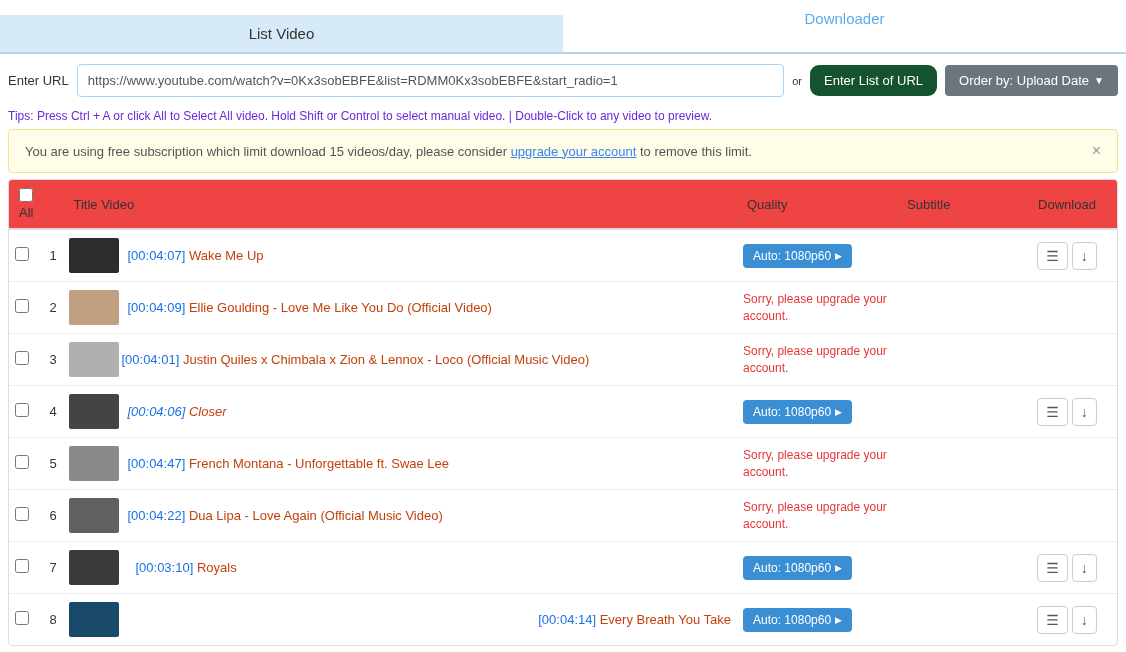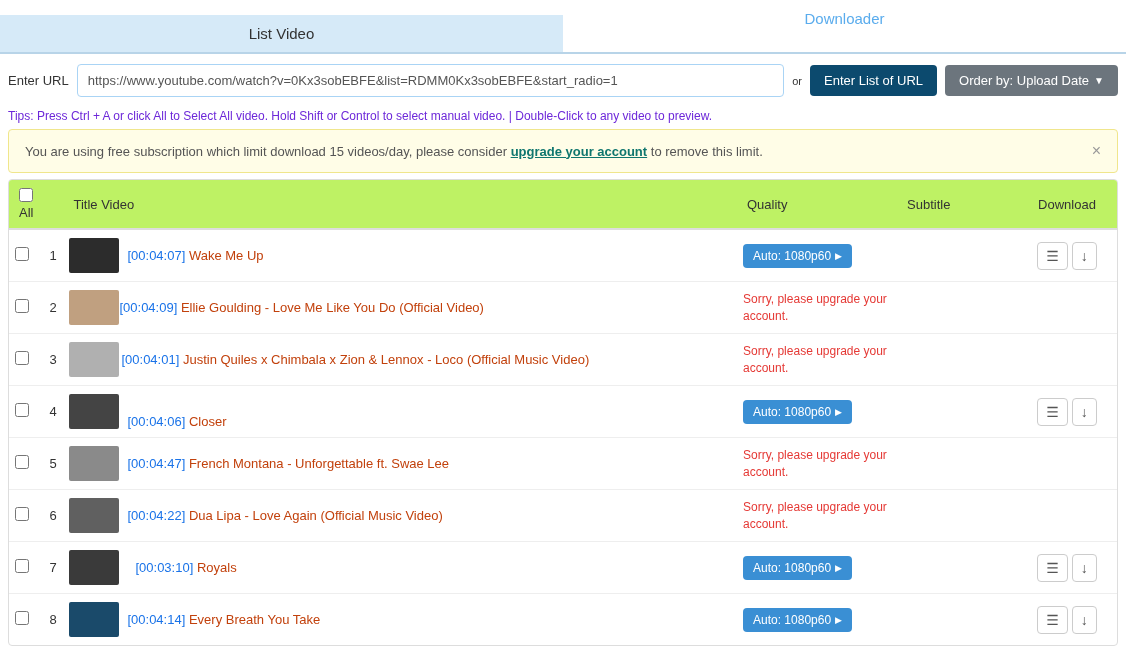--- a/index.html
+++ b/index.html
@@ -9,37 +9,37 @@
     .tabs { display: flex; border-bottom: 2px solid #b8d4e8; }
     .tab { padding: 10px 0; flex: 1; text-align: center; cursor: pointer; font-size: 15px; }
     .tab.active { background: #d6eaf8; color: #333; font-weight: normal; margin-top: 15px; }
     .tab.inactive { background: #fff; color: #5aaced; font-weight: normal; }
 
     
     .url-row { display: flex; align-items: center; padding: 10px 8px; gap: 8px; }
     .url-label { font-size: 13px; color: #333; white-space: nowrap; }
     .url-input { flex: 1; padding: 8px 10px; border: 1px solid #aad4f5; border-radius: 4px; font-size: 13px; color: #555; outline: none; }
     .or-label { color: #333; font-size: 11px; }
-    .btn-enter-list { background: #0c4a6e; color: #fff; border: none; border-radius: 4px; padding: 8px 14px; font-size: 13px; cursor: pointer; white-space: nowrap; }
+    .btn-enter-list { background: #14532d; color: #fff; border: none; border-radius: 9px; padding: 8px 14px; font-size: 13px; cursor: pointer; white-space: nowrap; }
     .btn-order { background: #6c757d; color: #fff; border: none; border-radius: 4px; padding: 8px 14px; font-size: 13px; cursor: pointer; white-space: nowrap; display: flex; align-items: center; gap: 5px; justify-content: flex-end; }
     .btn-order::after { content: '▼'; font-size: 10px; }
 
     
     .tips { font-size: 12px; color: #6d28d9; padding: 2px 8px 6px 8px; }
 
     
     .warning-banner { background: #fffde7; border: 1px solid #f0e68c; padding: 12px 16px; margin: 0 8px 6px 8px; border-radius: 4px; font-size: 13px; color: #555; display: flex; justify-content: space-between; align-items: center; }
     .warning-text { flex: 1; }
-    .warning-text .upgrade-link { color: #0f766e; font-weight: bold; text-decoration: underline; cursor: pointer; }
+    .warning-text .upgrade-link { color: #3b82f6; font-weight: normal; text-decoration: underline; cursor: pointer; }
     .warning-close { background: none; border: none; cursor: pointer; font-size: 16px; color: #999; }
 
     
     .table-container { margin: 0 8px; border: 1px solid #ddd; border-radius: 4px; overflow: hidden; }
     table { width: 100%; border-collapse: collapse; }
-    thead tr { border-bottom: 2px solid #ddd; background: #bef264; }
+    thead tr { border-bottom: 2px solid #ddd; background: #ef4444; }
     thead th { padding: 8px 10px; text-align: left; font-weight: normal; color: #333; font-size: 13px; }
     tbody tr { border-bottom: 1px solid #eee; }
     tbody tr:last-child { border-bottom: none; }
     tbody td { padding: 8px 6px; vertical-align: middle; font-size: 13px; }
 
     .col-check { width: 20px; }
     .col-num { width: 20px; color: #333; }
     .col-quality { width: 160px; }
     .col-subtitle { width: 120px; }
     .col-download { width: 100px; text-align: center; }
@@ -130,21 +130,21 @@
           <td class="col-download">
             <div class="action-btns">
               <button class="btn-settings">☰</button>
               <button class="btn-dl">↓</button>
             </div>
           </td>
         </tr>
         <tr>
           <td class="col-check"><input type="checkbox" class="checkbox" style=""></td>
           <td class="col-num">2</td>
-          <td style="display: flex; align-items: center; ">
+          <td style="display: flex; align-items: center; gap: 8px;">
             <div class="thumb thumb-2"></div>
             <span><a href="#" class="video-link">[00:04:09] </a><span class="video-title">Ellie Goulding - Love Me Like You Do (Official Video)</span></span>
           </td>
           <td class="col-quality">
             <div class="sorry-text">Sorry, please upgrade your account.</div>
           </td>
           <td class="col-subtitle"></td>
           <td class="col-download"></td>
         </tr>
         <tr>
@@ -156,21 +156,21 @@
           </td>
           <td class="col-quality">
             <div class="sorry-text">Sorry, please upgrade your account.</div>
           </td>
           <td class="col-subtitle"></td>
           <td class="col-download"></td>
         </tr>
         <tr>
           <td class="col-check"><input type="checkbox" class="checkbox" style=""></td>
           <td class="col-num">4</td>
-          <td style="display: flex; align-items: flex-end; gap: 8px;">
+          <td style="display: flex; align-items: center; gap: 8px; font-style: italic;">
             <div class="thumb thumb-4"></div>
             <span><a href="#" class="video-link">[00:04:06] </a><span class="video-title">Closer</span></span>
           </td>
           <td class="col-quality"><button class="btn-quality">Auto: 1080p60</button></td>
           <td class="col-subtitle"></td>
           <td class="col-download">
             <div class="action-btns">
               <button class="btn-settings">☰</button>
               <button class="btn-dl">↓</button>
             </div>
@@ -214,21 +214,21 @@
           <td class="col-download">
             <div class="action-btns">
               <button class="btn-settings">☰</button>
               <button class="btn-dl">↓</button>
             </div>
           </td>
         </tr>
         <tr>
           <td class="col-check"><input type="checkbox" class="checkbox" style=""></td>
           <td class="col-num">8</td>
-          <td style="display: flex; align-items: center; gap: 8px;">
+          <td style="display: flex; align-items: center; gap: 8px; justify-content: space-between;">
             <div class="thumb thumb-8"></div>
             <span><a href="#" class="video-link">[00:04:14] </a><span class="video-title">Every Breath You Take</span></span>
           </td>
           <td class="col-quality"><button class="btn-quality">Auto: 1080p60</button></td>
           <td class="col-subtitle"></td>
           <td class="col-download">
             <div class="action-btns">
               <button class="btn-settings">☰</button>
               <button class="btn-dl">↓</button>
             </div>

